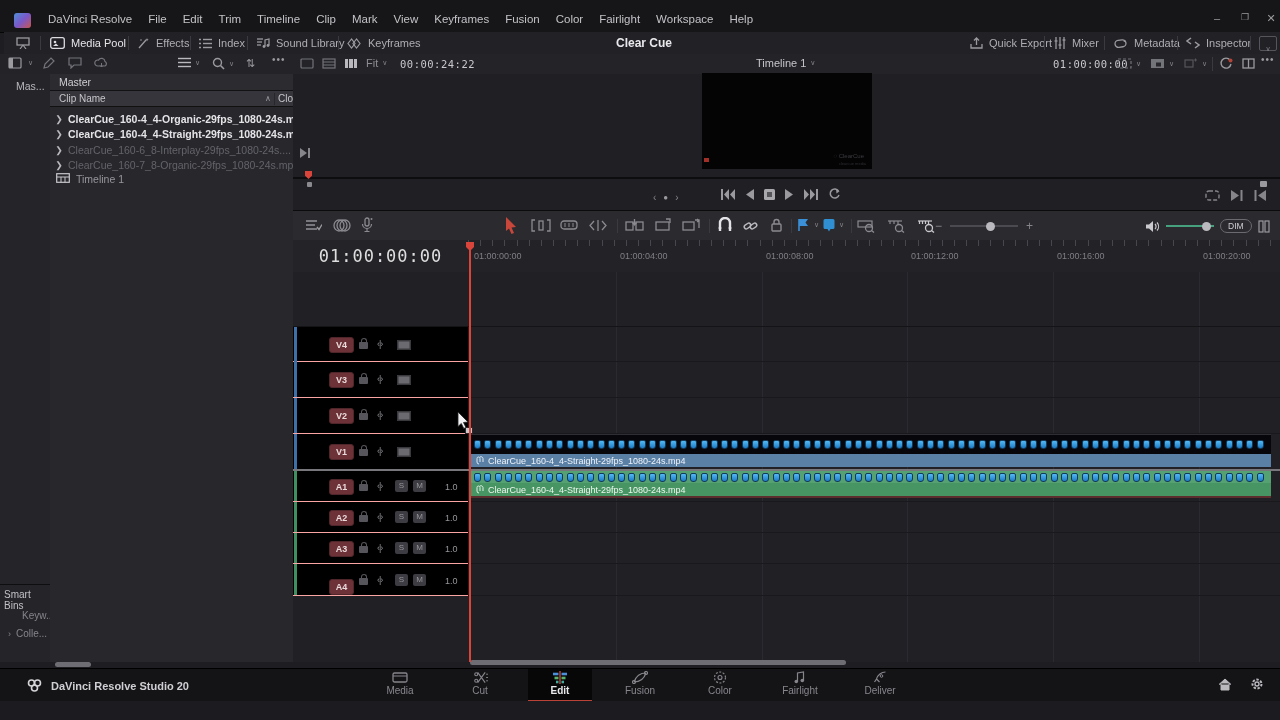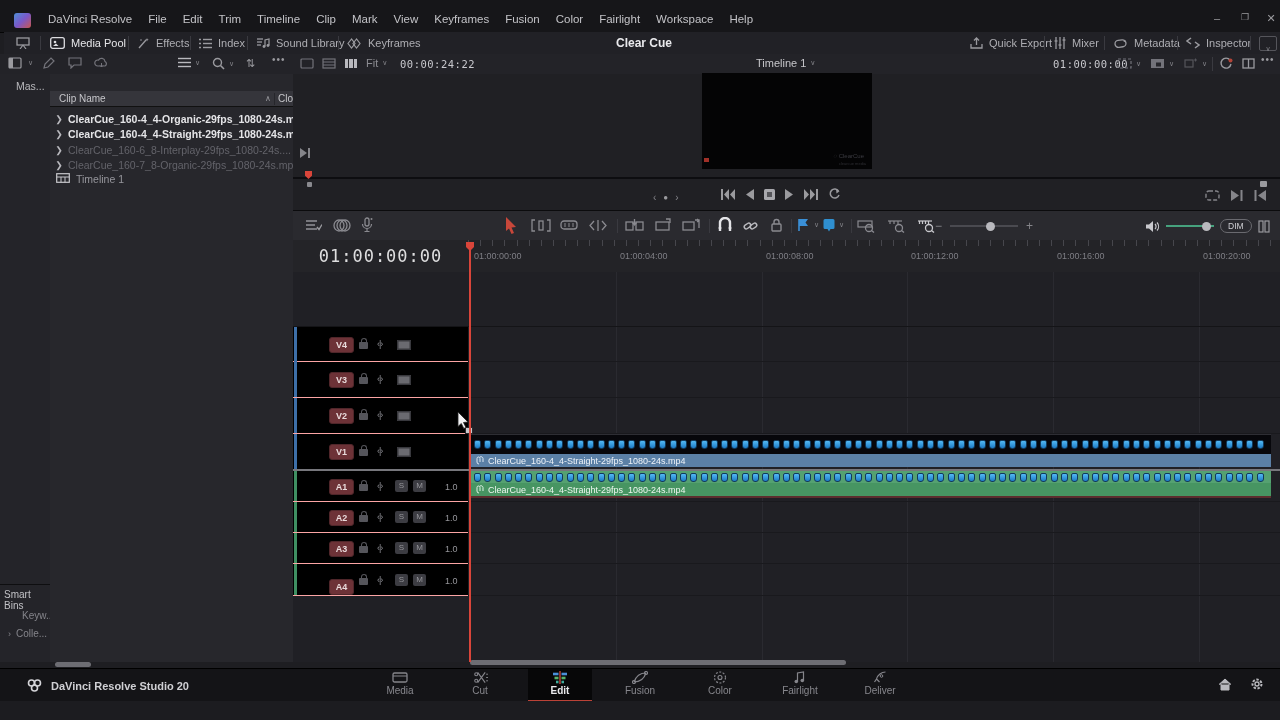--- a/index.html
+++ b/index.html
@@ -329,20 +329,23 @@
     <div class="abs" style="left:0;top:510px;width:50px;height:1px;background:#0e0e10;"></div>
     <div class="abs" style="left:4px;top:515px;font-size:10px;color:#c2c2c6;">Smart Bins</div>
     <div class="abs" style="left:22px;top:536px;font-size:10px;color:#85858b;">Keyw...</div>
     <div class="row abs" style="left:8px;top:554px;gap:5px;">
       <span style="font-size:9px;color:#85858b;">›</span>
       <span style="font-size:10px;color:#85858b;">Colle...</span>
     </div>
   </div>
 
   <div id="cliplist" class="abs">
+    <div id="mp-head">
+        <span>Master</span>
+      </div>
     <div id="mp-cols">
       <span>Clip Name</span>
       <span style="position:absolute;left:215px;font-size:8px;color:#9a9a9f;">∧</span>
       <span style="position:absolute;left:224px;top:2px;height:12px;width:1px;background:#26262b;"></span>
       <span style="position:absolute;left:228px;">Clou</span>
     </div>
     <div class="cliprow" style="top:37px;">
       <span class="caret">❯</span>
       <span class="nm bright">ClearCue_160-4_4-Organic-29fps_1080-24s.mp4</span>
     </div>

